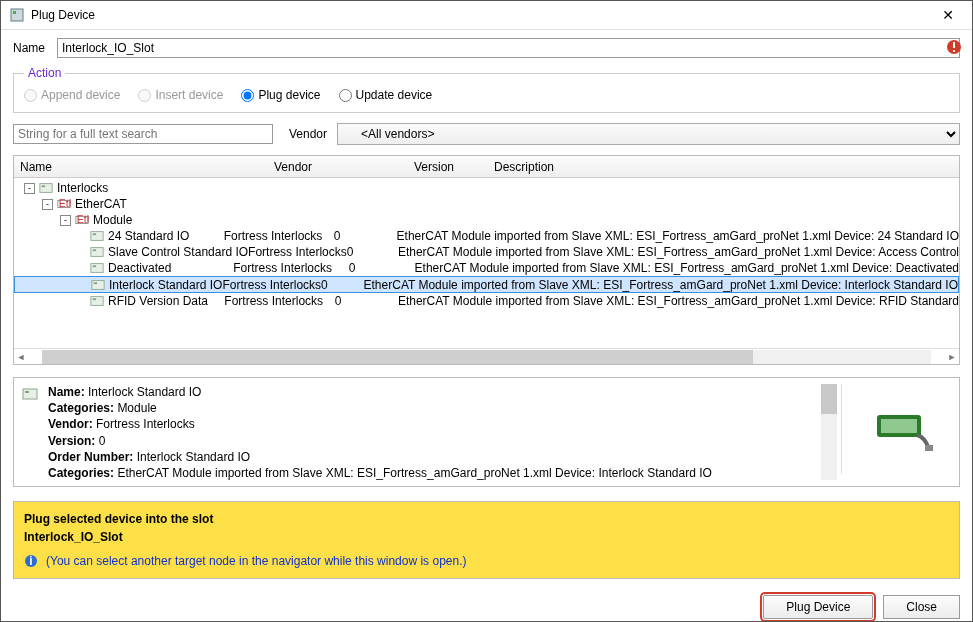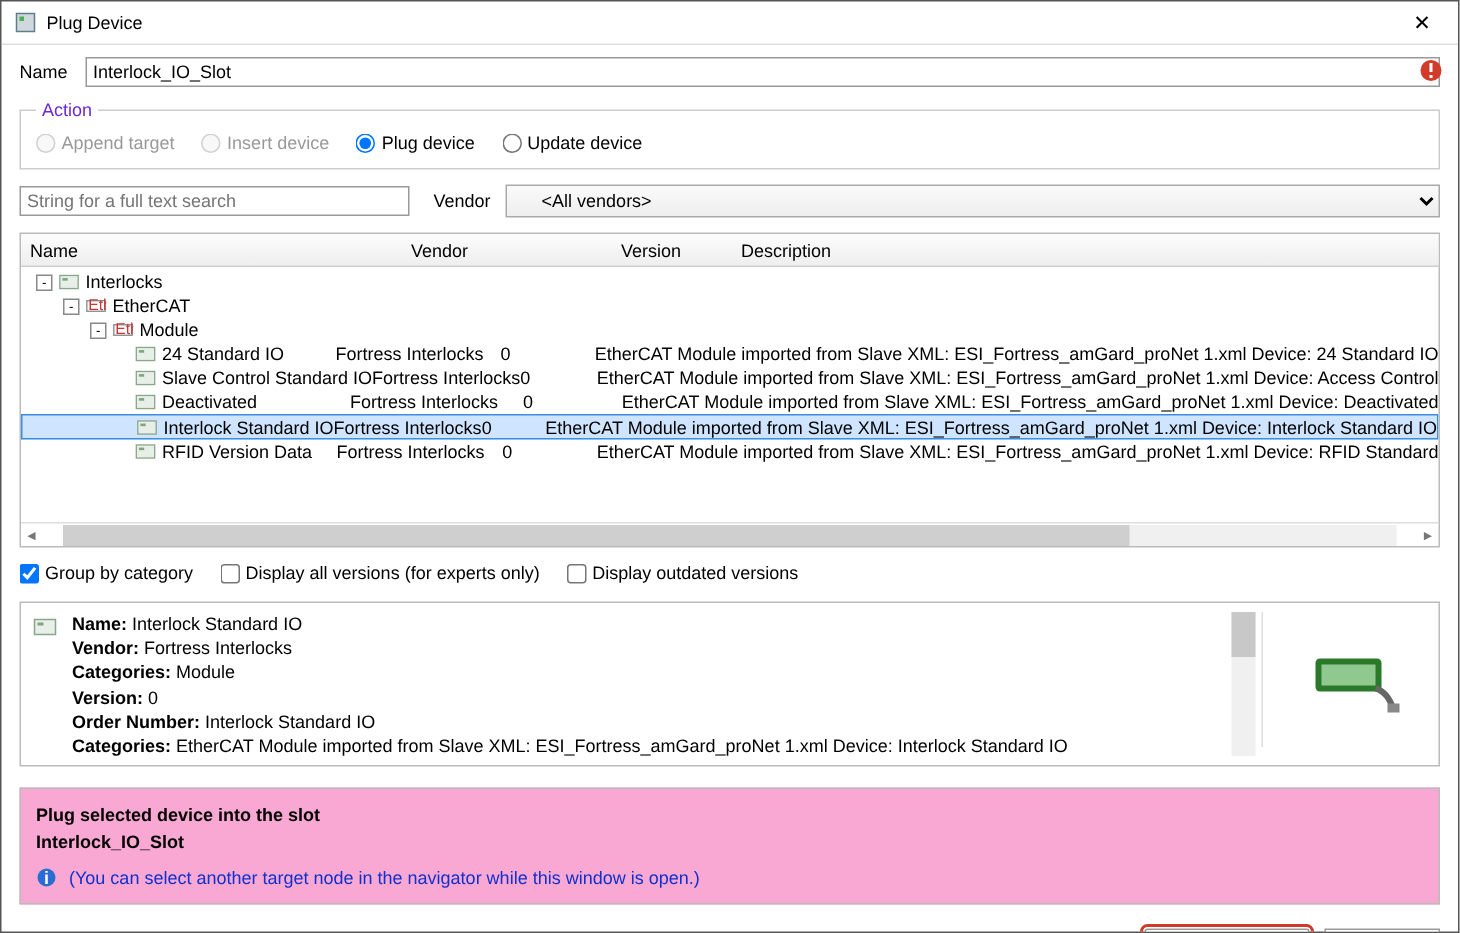--- a/index.html
+++ b/index.html
@@ -43,21 +43,21 @@
 .grid-scroll .arrow { width:14px; height:14px; display:flex; align-items:center; justify-content:center; color:#777; font-size:9px;}
 .checks-row { display: flex; gap: 18px; align-items: center; margin-top: 4px; }
 .checks-row label { display:flex; align-items:center; gap:4px; cursor:pointer; }
 .detail-box { border: 1px solid #bbb; margin-top: 6px; padding: 6px 8px; display: flex; gap: 10px; position: relative; height: 110px; }
 .detail-box .dicon { width: 16px; height: 16px; margin-top: 2px; }
 .detail-lines { flex: 1; line-height: 1.35; }
 .detail-lines b { font-weight: 700; }
 .device-img { width: 110px; height: 90px; border-left: 1px solid #ddd; padding-left: 12px; display:flex; align-items:center; justify-content:center; }
 .detail-scroll { position:absolute; right:122px; top:6px; width:16px; height:96px; background:#f0f0f0; }
 .detail-scroll .th { width:16px; height:30px; background:#c8c8c8; }
-.hint-box { border: 1px solid #bbb; background: #f9a8d4; margin-top: 8px; padding: 8px 10px; line-height: 1.5; }
+.hint-box { border: 1px solid #bbb; background: #fde047; margin-top: 8px; padding: 8px 10px; line-height: 1.5; }
 .hint-box b { font-weight: 700; }
 .hint-box .hint-info { display:flex; align-items:center; gap:8px; margin-top:6px; color: #1030cc; }
 .button-row { display:flex; justify-content:flex-end; gap:10px; margin-top: 10px; }
 .button-row button { height: 24px; padding: 0 22px; border: 1px solid #9a9a9a; background: linear-gradient(#fcfcfc,#ececec); cursor: pointer; }
 .button-row .primary { outline: 2px solid #d23a2a; outline-offset: 1px; border-radius: 2px; }
 </style>
 </head>
 <body>
 
 <div class="titlebar">
@@ -81,21 +81,21 @@
           <rect x="7" y="11" width="2" height="2" fill="#fff"></rect>
         </svg>
     </div>
   </div>
 
   <fieldset class="action">
     <legend>Action</legend>
     <div class="radio-row">
       <label class="disabled">
           <input type="radio" disabled="" style="">
-          <span>Append target</span>
+          <span>Append device</span>
         </label>
       <label class="disabled">
           <input type="radio" disabled="" style="">
           <span>Insert device</span>
         </label>
       <label>
           <input type="radio" name="act" checked="" style="">
           <span>Plug device</span>
         </label>
       <label>
@@ -219,44 +219,30 @@
       </div>
     <div class="grid-scroll">
       <div class="arrow">◄</div>
       <div class="track">
           <div class="thumb"></div>
         </div>
       <div class="arrow">►</div>
     </div>
   </div>
 
-  <div class="checks-row">
-    <label>
-        <input type="checkbox" checked="" style="">
-        <span>Group by category</span>
-      </label>
-    <label>
-        <input type="checkbox" style="">
-        <span>Display all versions (for experts only)</span>
-      </label>
-    <label>
-        <input type="checkbox" style="">
-        <span>Display outdated versions</span>
-      </label>
-  </div>
 
   <div class="detail-box">
     <svg class="dicon" viewBox="0 0 16 16">
         <rect x="1" y="3" width="14" height="10" fill="#e8efe8" stroke="#8aa68a"></rect>
         <rect x="3" y="5" width="4" height="2" fill="#7fa57f"></rect>
       </svg>
     <div class="detail-lines">
       <div><b>Name:</b> <span>Interlock Standard IO</span></div>
+      <div><b>Categories:</b> <span>Module</span></div>
       <div><b>Vendor:</b> <span>Fortress Interlocks</span></div>
-      <div><b>Categories:</b> <span>Module</span></div>
       <div><b>Version:</b> <span>0</span></div>
       <div><b>Order Number:</b> <span>Interlock Standard IO</span></div>
       <div><b>Categories:</b> <span>EtherCAT Module imported from Slave XML: ESI_Fortress_amGard_proNet 1.xml Device: Interlock Standard IO</span></div>
     </div>
     <div class="detail-scroll">
         <div class="th"></div>
       </div>
     <div class="device-img">
       <svg viewBox="0 0 64 48" width="64" height="48">
           <rect x="6" y="10" width="44" height="22" rx="3" fill="#2a7a2a"></rect>

